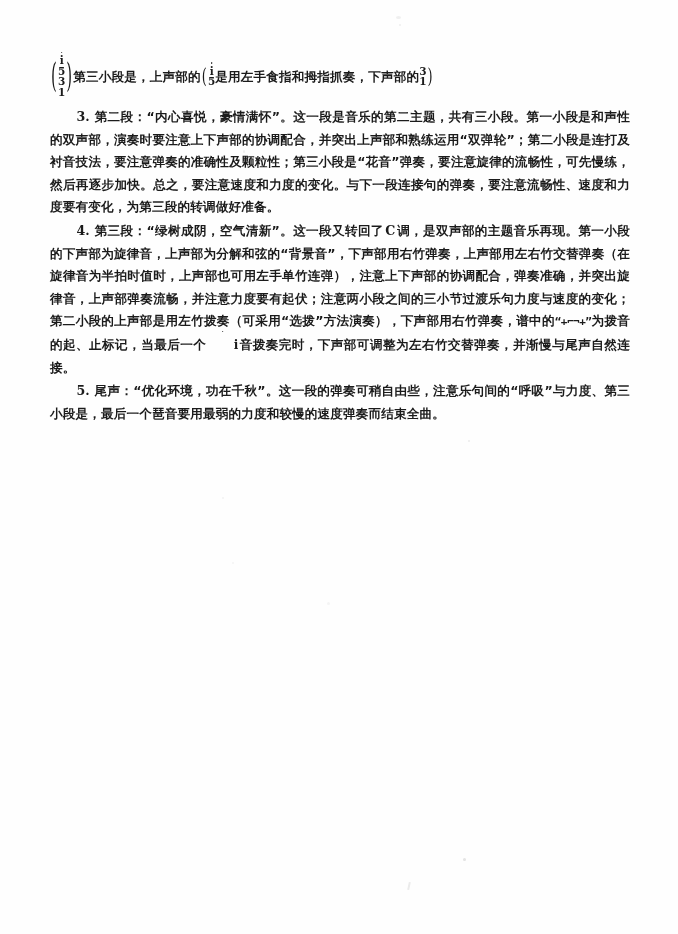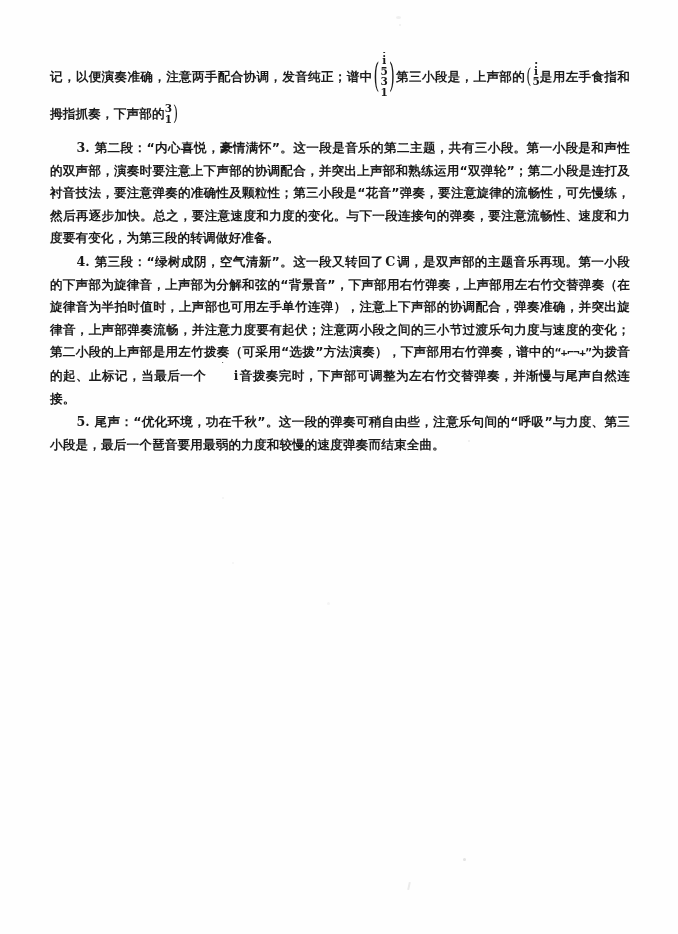--- a/index.html
+++ b/index.html
@@ -138,21 +138,21 @@
   <div class="speckle" style="left:232px;top:258px;width:2px;height:2px;opacity:.3;"></div>
   <div class="speckle" style="left:468px;top:440px;width:2px;height:2px;opacity:.35;"></div>
   <div class="speckle" style="left:222px;top:497px;width:2px;height:2px;opacity:.22;"></div>
   <div class="speckle" style="left:232px;top:562px;width:2px;height:2px;opacity:.2;"></div>
   <div class="speckle" style="left:327px;top:602px;width:3px;height:3px;opacity:.18;"></div>
   <div class="speckle" style="left:463px;top:858px;width:3px;height:3px;opacity:.5;"></div>
   <div class="speckle" style="left:408px;top:882px;width:2px;height:8px;opacity:.35;border-radius:0;transform:rotate(12deg);"></div>
 
   <div id="text-column">
 
-    <p class="para" id="para-intro"><span>记，以便演奏准确，注意两手配合协调，发音纯正；谱中</span><span class="jianpu">
+    <p class="para" id="para-intro"><span class="jianpu">
           <span class="paren">(</span>
           <span class="stack">
             <span class="hi-do">i</span>
             <span>5</span>
             <span>3</span>
             <span>1</span>
           </span>
           <span class="paren">)</span>
         </span><span>第三小段是，上声部的</span><span class="jianpu two">
           <span class="paren">(</span>

